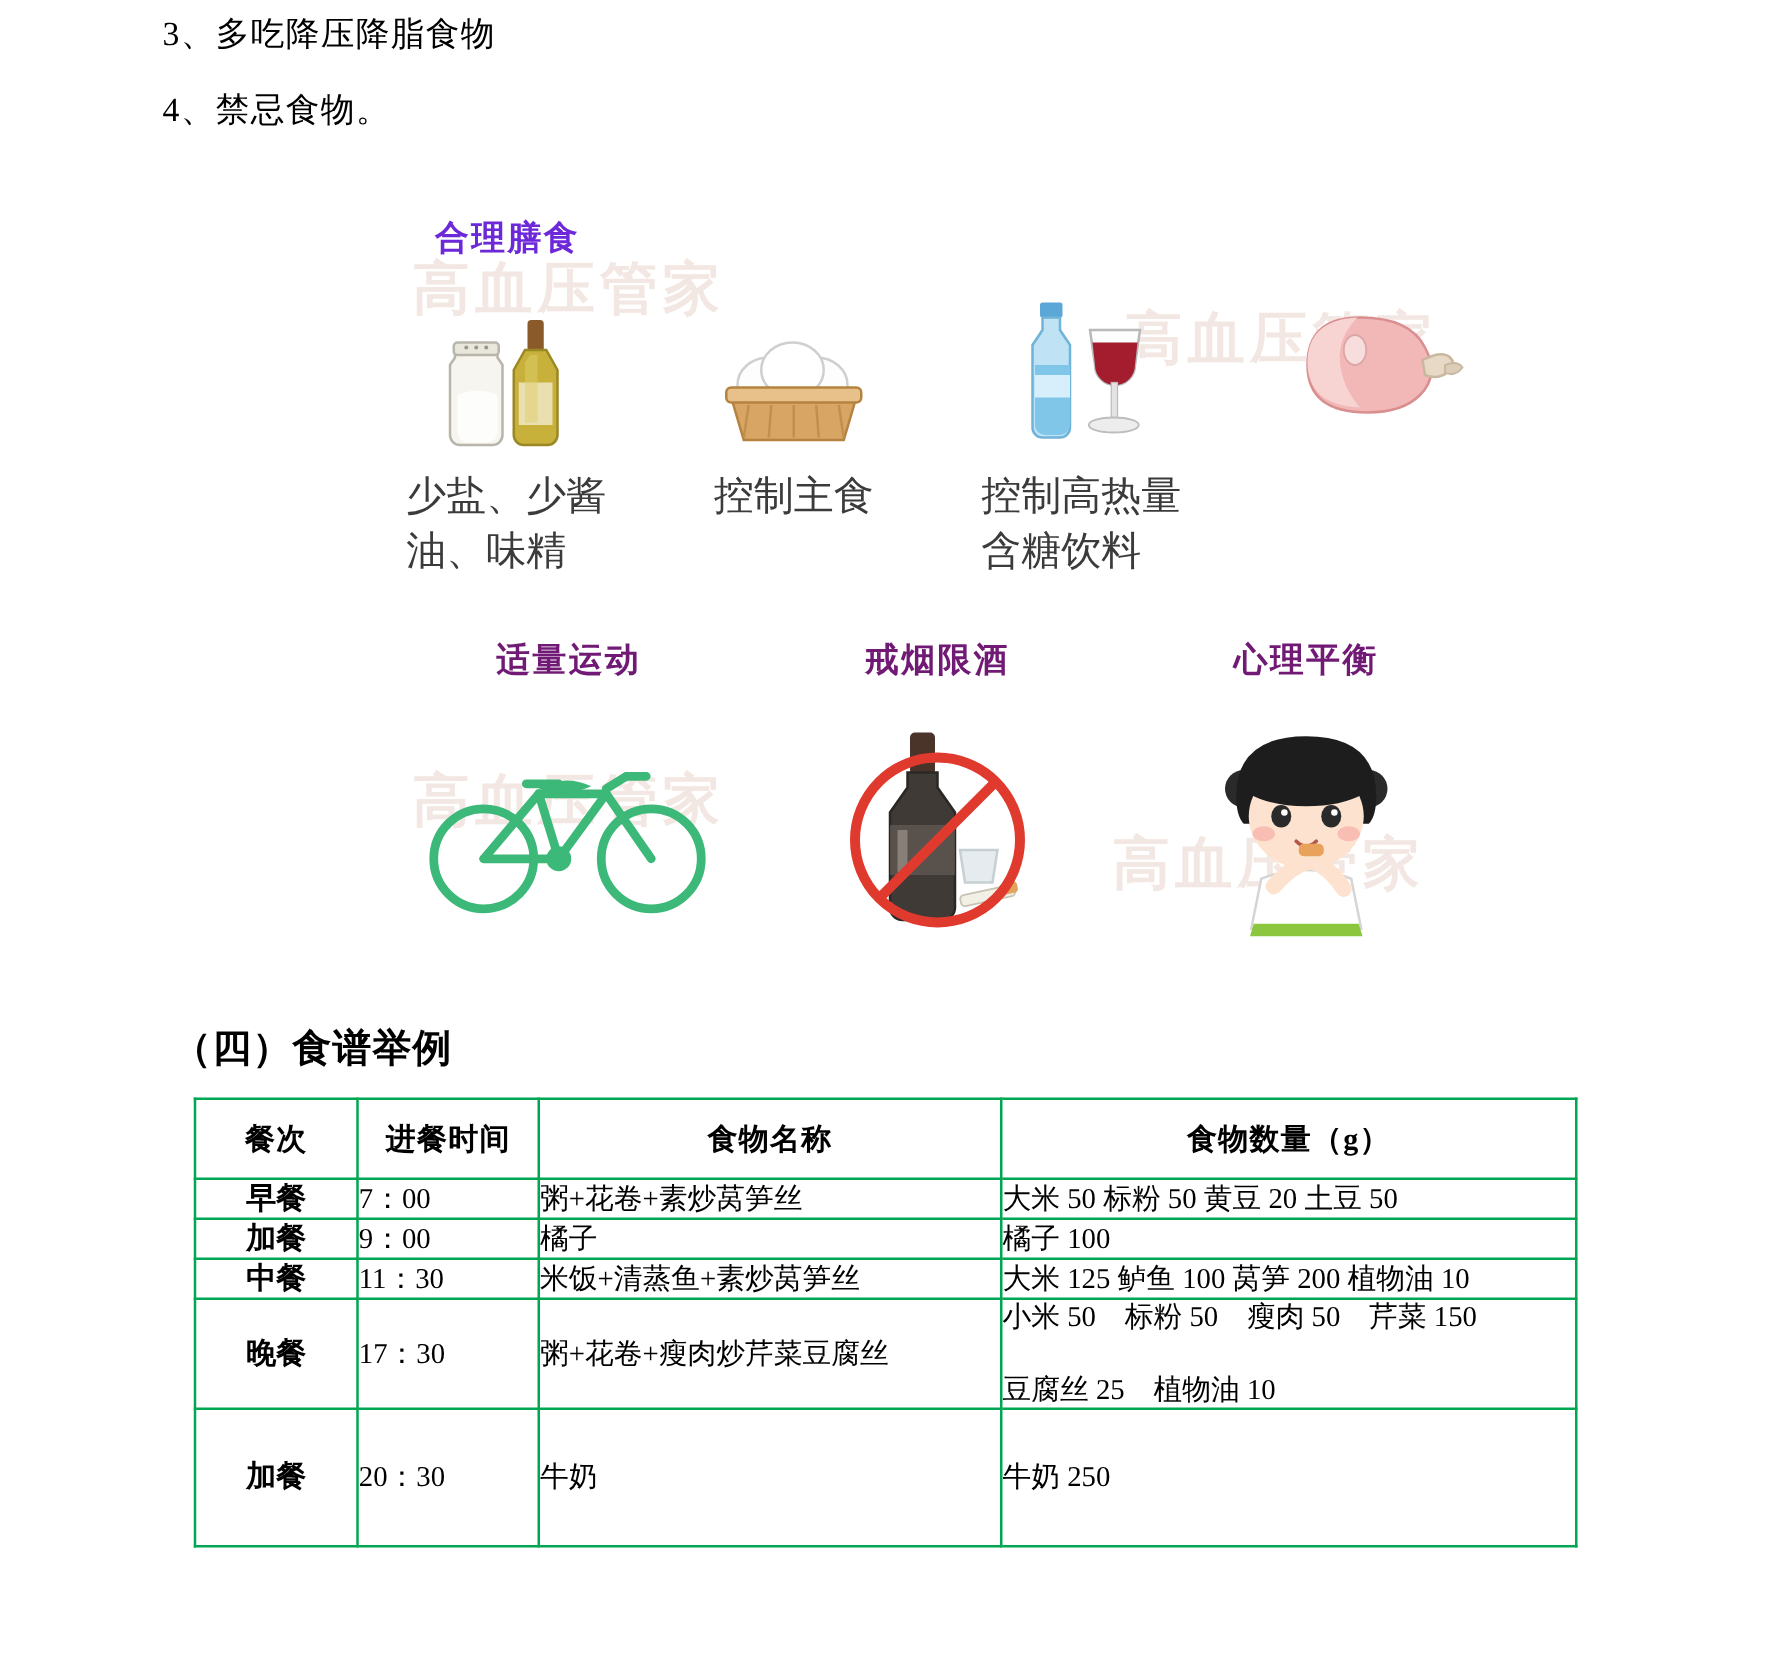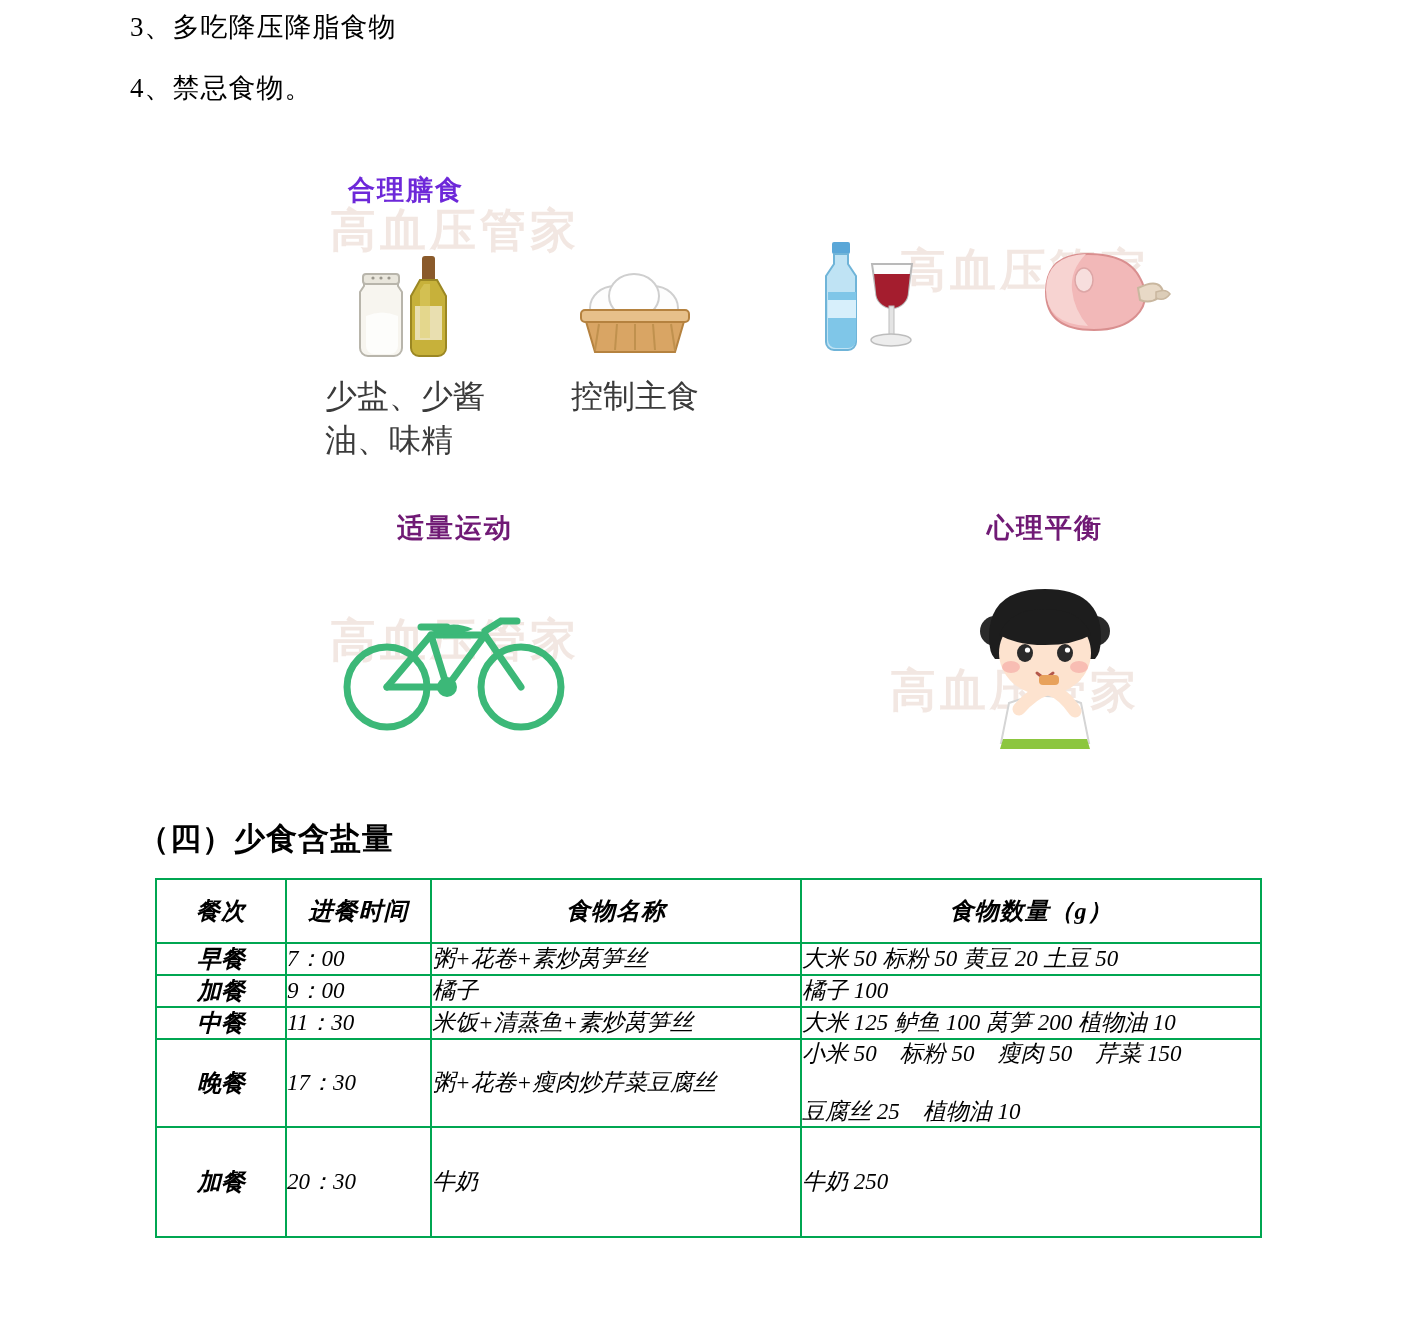--- a/index.html
+++ b/index.html
@@ -138,21 +138,20 @@
   }
   table.menu-table {
     border-collapse: collapse;
     width: 1105px;
     table-layout: fixed;
   }
   table.menu-table td, table.menu-table th {
     border: 2px solid #00a651;
     padding: 0;
     vertical-align: middle;
-    font-style: italic;
   }
   .th-cell {
     text-align: center;
     font-weight: bold;
     font-size: 24px;
     height: 62px;
     letter-spacing: 1px;
   }
   .col-1 { width: 130px; }
   .col-2 { width: 145px; }
@@ -251,20 +250,22 @@
           <path d="M44 24 h14 v10 l8 12 v66 a8 8 0 0 1 -8 8 h-14 a8 8 0 0 1 -8 -8 v-66 l8 -12 z" fill="#bfe3f4" stroke="#6fb4d8" stroke-width="2"></path>
           <path d="M38 62 h28 v48 a8 8 0 0 1 -8 8 h-12 a8 8 0 0 1 -8 -8 z" fill="#7fc6e8"></path>
           <rect x="38" y="70" width="28" height="18" fill="#eef9ff" opacity="0.8"></rect>
 
           <path d="M82 34 h40 l-4 28 a16 16 0 0 1 -32 0 z" fill="#fdfdfd" stroke="#b9b9b9" stroke-width="2"></path>
           <path d="M84 44 h36 l-2 18 a16 16 0 0 1 -32 0 z" fill="#a41d2e"></path>
           <rect x="99" y="76" width="5" height="30" fill="#e4e4e4" stroke="#bdbdbd" stroke-width="1"></rect>
           <ellipse cx="101" cy="110" rx="20" ry="6" fill="#ededed" stroke="#bdbdbd" stroke-width="1.5"></ellipse>
         </svg>
       </div>
+      <div class="ig-caption">控制高热量
+含糖饮料</div>
     </div>
 
     <div class="ig-cell">
       <div class="ig-art">
         <svg width="170" height="130" viewBox="0 0 170 130">
           <path d="M36 62 q0 -38 42 -38 q40 0 52 24 q12 22 -4 38 q-14 14 -42 14 q-48 0 -48 -38 z" fill="#f2b8b8" stroke="#d98f8f" stroke-width="2"></path>
           <path d="M36 60 q0 -34 40 -36 q-16 16 -14 36 q2 20 16 36 q-42 -2 -42 -36 z" fill="#f7d3d1"></path>
           <ellipse cx="74" cy="50" rx="9" ry="12" fill="#f7dedd" stroke="#dda6a6" stroke-width="1.5"></ellipse>
           <path d="M128 58 q16 -8 22 -2 q6 6 -2 12 q-8 6 -18 2 z" fill="#e8d9c6" stroke="#c9b79f" stroke-width="2"></path>
           <path d="M146 62 q10 -4 14 2 q-6 8 -14 4 z" fill="#dccdb8" stroke="#c9b79f" stroke-width="1.5"></path>
@@ -287,20 +288,40 @@
             <path d="M112 100 L150 48"></path>
             <path d="M86 40 L112 40"></path>
             <path d="M150 44 L166 34 L182 34"></path>
           </g>
           <circle cx="112" cy="100" r="10" fill="#3cb878"></circle>
           <path d="M96 44 q20 -12 42 -2 q-22 10 -42 2 z" fill="#3cb878"></path>
         </svg>
       </div>
     </div>
 
+    <div class="ig-cell2">
+      <div class="ig-head2">戒烟限酒</div>
+      <div class="ig-art2">
+        <svg width="200" height="180" viewBox="0 0 200 180">
+
+          <rect x="78" y="14" width="20" height="34" rx="4" fill="#4a3328"></rect>
+          <path d="M76 46 h24 v12 l14 20 v76 a10 10 0 0 1 -10 10 h-32 a10 10 0 0 1 -10 -10 v-76 l14 -20 z" fill="#3f3a36" stroke="#2b2724" stroke-width="2"></path>
+          <rect x="62" y="88" width="52" height="40" fill="#6b635c" opacity="0.6"></rect>
+          <rect x="68" y="92" width="8" height="34" fill="#9b938b" opacity="0.7"></rect>
+
+          <path d="M118 108 h30 l-4 26 h-22 z" fill="#dfe7ea" opacity="0.8" stroke="#b9c4c8" stroke-width="2"></path>
+
+          <rect x="118" y="140" width="44" height="9" rx="3" fill="#f2efe6" stroke="#c9c3b4" stroke-width="1.5" transform="rotate(-12 140 144)"></rect>
+          <rect x="150" y="134" width="14" height="9" rx="3" fill="#e0a45a" transform="rotate(-12 157 138)"></rect>
+
+          <circle cx="100" cy="100" r="66" fill="none" stroke="#e03a2f" stroke-width="8"></circle>
+          <line x1="54" y1="146" x2="146" y2="54" stroke="#e03a2f" stroke-width="8"></line>
+        </svg>
+      </div>
+    </div>
 
     <div class="ig-cell2">
       <div class="ig-head2">心理平衡</div>
       <div class="ig-art2">
         <svg width="180" height="175" viewBox="0 0 180 175">
 
           <circle cx="40" cy="56" r="15" fill="#2a2a2a"></circle>
           <circle cx="140" cy="56" r="15" fill="#2a2a2a"></circle>
 
           <path d="M34 62 q0 -48 56 -48 q56 0 56 48 q0 16 -6 22 h-100 q-6 -6 -6 -22 z" fill="#1d1d1d"></path>
@@ -324,21 +345,21 @@
           <path d="M64 134 q14 -16 28 -20" fill="none" stroke="#fde3cf" stroke-width="13" stroke-linecap="round"></path>
           <path d="M120 136 q-12 -18 -26 -22" fill="none" stroke="#fde3cf" stroke-width="13" stroke-linecap="round"></path>
 
           <rect x="84" y="100" width="20" height="10" rx="4" fill="#e8a25c"></rect>
         </svg>
       </div>
     </div>
   </div>
 </div>
 
-<div class="section-heading">（四）少食含盐量</div>
+<div class="section-heading">（四）食谱举例</div>
 
 <div class="menu-table-wrap">
   <table class="menu-table">
     <colgroup>
       <col class="col-1">
         <col class="col-2">
         <col class="col-3">
         <col class="col-4">
     </colgroup>
     <thead>

